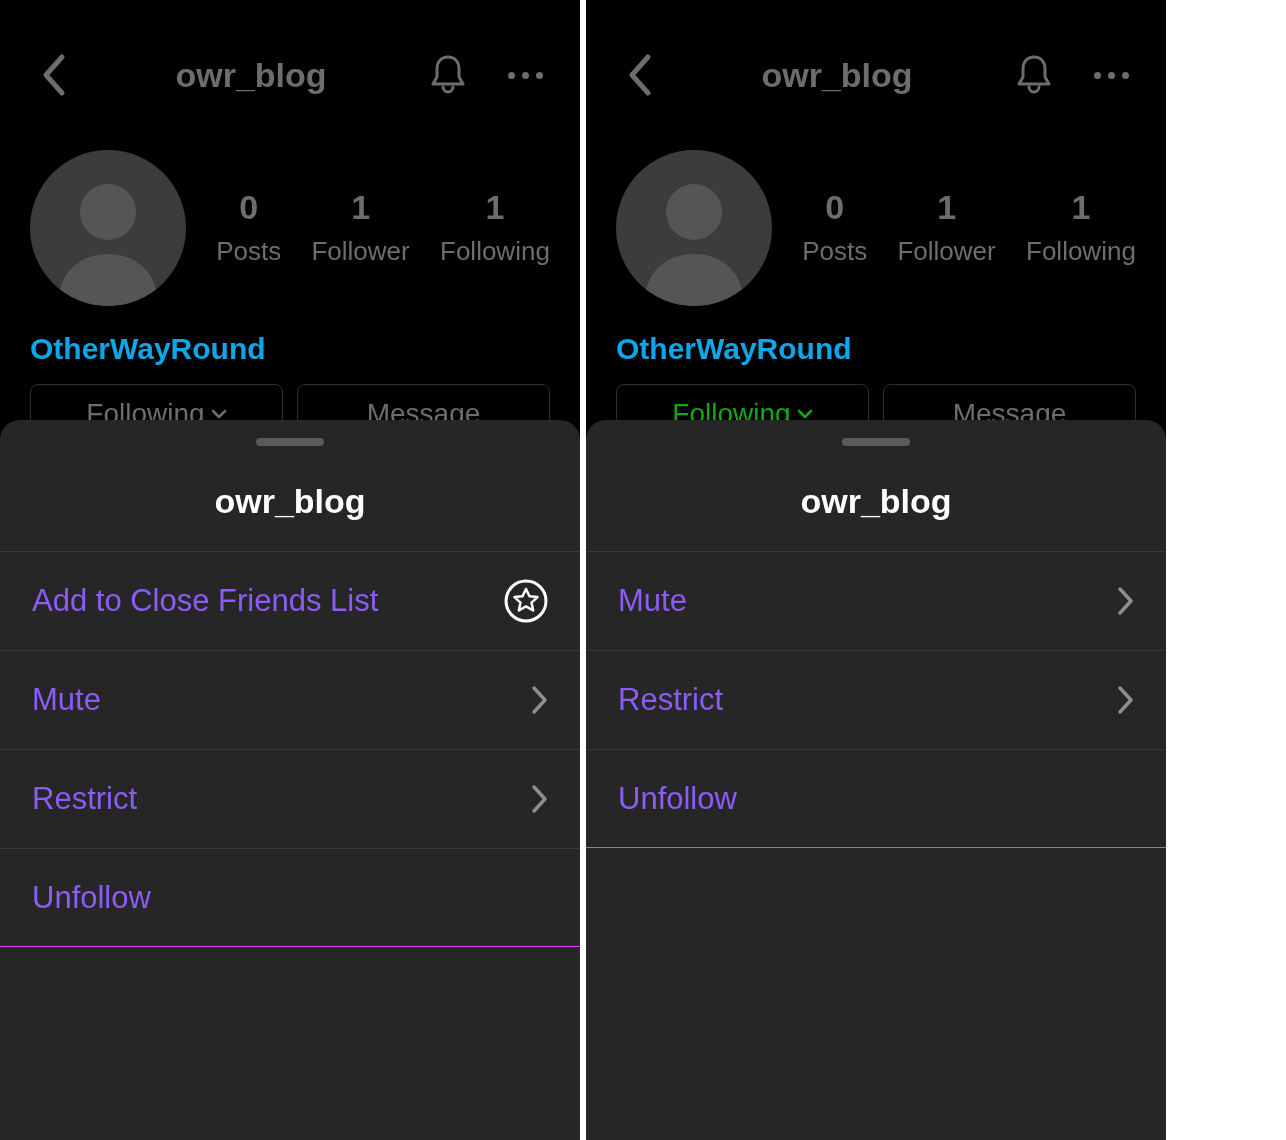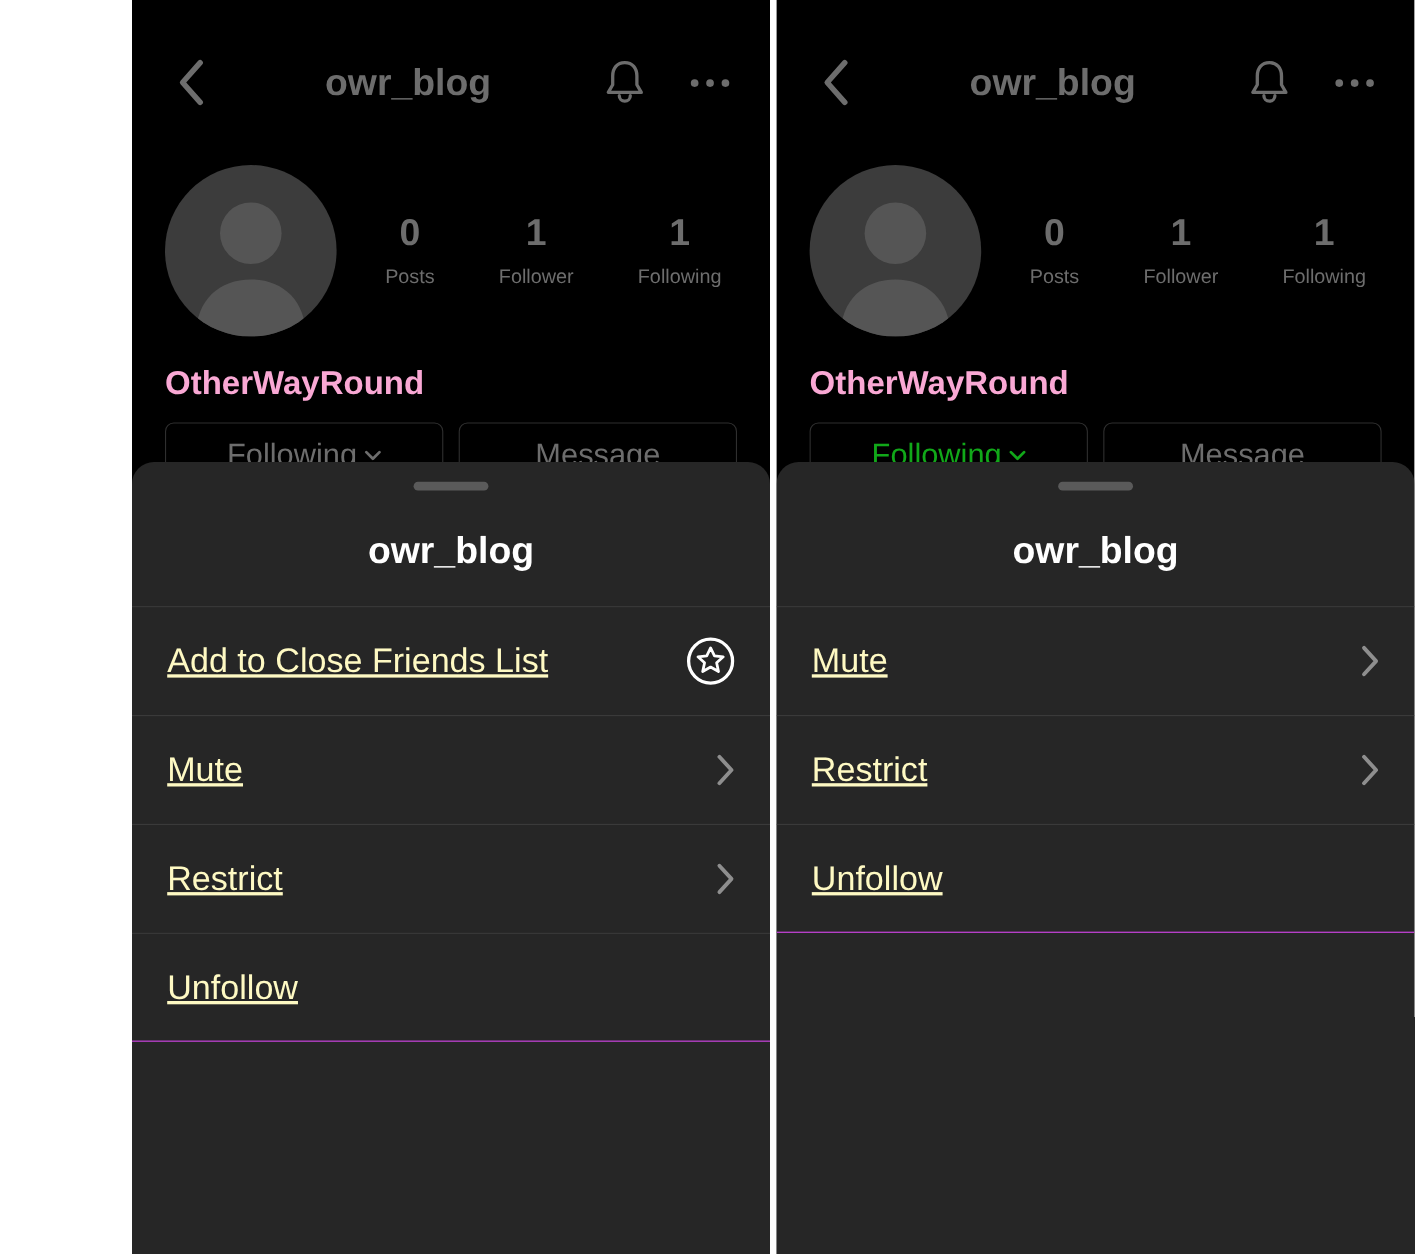--- a/index.html
+++ b/index.html
@@ -1,44 +1,44 @@
 <!DOCTYPE html>
 <html><head>
 <meta charset="utf-8">
 <style>
   * { box-sizing: border-box; margin: 0; padding: 0; }
   html, body { width: 1286px; height: 1140px; background: #fff; font-family: -apple-system, "Helvetica Neue", Arial, sans-serif; }
-  .stage { display: flex; width: 1286px; height: 1140px; justify-content: flex-end; }
+  .stage { display: flex; width: 1286px; height: 1140px; }
   .phone { width: 580px; height: 1140px; background: #000; position: relative; overflow: hidden; }
   .divider { width: 6px; height: 1140px; background: #fff; }
   
   .hdr { display: flex; align-items: center; justify-content: space-between; padding: 0 30px; height: 150px; }
   .hdr .icon-btn { width: 48px; height: 48px; display: flex; align-items: center; justify-content: center; color: #6d6d6d; }
   .hdr .title { color: #6d6d6d; font-size: 34px; font-weight: 700; }
   .hdr .right { display: flex; align-items: center; gap: 30px; }
   .dots { display: flex; gap: 7px; }
   .dots span { width: 7px; height: 7px; border-radius: 50%; background: #6d6d6d; display: block; }
   
   .profile { display: flex; align-items: center; padding: 0 30px; gap: 30px; }
   .avatar { width: 156px; height: 156px; border-radius: 50%; background: #3c3c3c; display: flex; align-items: center; justify-content: center; overflow: hidden; flex-shrink: 0; }
   .stats { display: flex; gap: 30px; flex: 1; justify-content: space-around; }
   .stat { text-align: center; color: #6d6d6d; }
   .stat .n { font-size: 34px; font-weight: 600; line-height: 1.1; }
-  .stat .l { font-size: 18px; margin-top: 10px; }
-  .display-name { color: #f9a8d4; font-size: 30px; font-weight: 600; padding: 26px 30px 18px; }
+  .stat .l { font-size: 26px; margin-top: 10px; }
+  .display-name { color: #0ea5e9; font-size: 30px; font-weight: 600; padding: 26px 30px 18px; }
   .action-row { display: flex; gap: 14px; padding: 0 30px; }
   .action-btn { flex: 1; height: 60px; border: 1.5px solid #2f2f2f; border-radius: 8px; display: flex; align-items: center; justify-content: center; font-size: 28px; color: #6d6d6d; font-weight: 500; gap: 6px; }
   .action-btn.green { color: #11a819; }
   .chev-down { width: 16px; height: 16px; }
   
   .sheet { position: absolute; left: 0; right: 0; top: 420px; bottom: 0; background: #262626; border-top-left-radius: 20px; border-top-right-radius: 20px; }
   .grabber { width: 68px; height: 8px; border-radius: 4px; background: #5a5a5a; margin: 18px auto 0; }
   .sheet-title { text-align: center; color: #fff; font-size: 34px; font-weight: 700; padding: 36px 0 30px; }
   .sheet-list { }
-  .row { height: 99px; display: flex; align-items: center; justify-content: space-between; padding: 0 32px; color: #fef9c3; font-size: 31px; border-top: 1px solid #3a3a3a; text-decoration: underline; }
+  .row { height: 99px; display: flex; align-items: center; justify-content: space-between; padding: 0 32px; color: #8b5cf6; font-size: 31px; border-top: 1px solid #3a3a3a; }
   .row:last-child { border-bottom: 1px solid #d946ef; }
   .row .end { display: flex; align-items: center; }
   .chev { color: #8e8e8e; }
   
   .star-outline { width: 44px; height: 44px; }
   .star-solid { width: 44px; height: 44px; border-radius: 50%; background: #1ec828; display: flex; align-items: center; justify-content: center; }
 </style>
 </head>
 <body>
 

